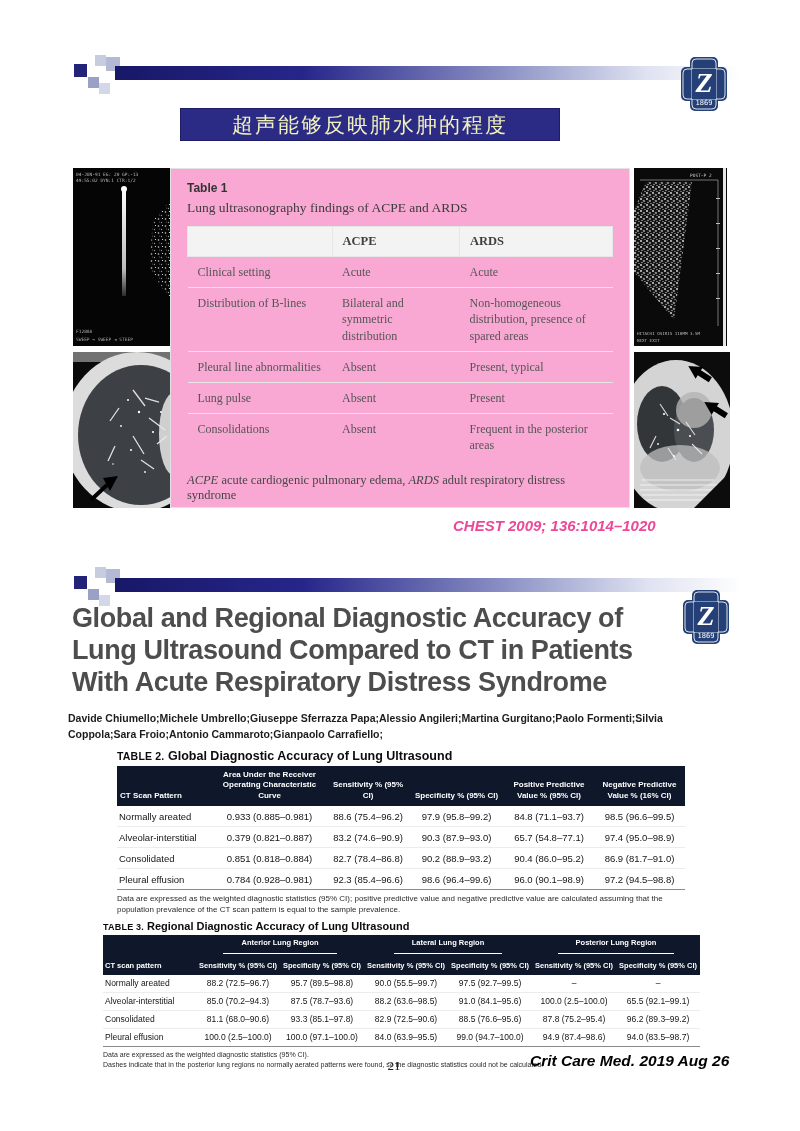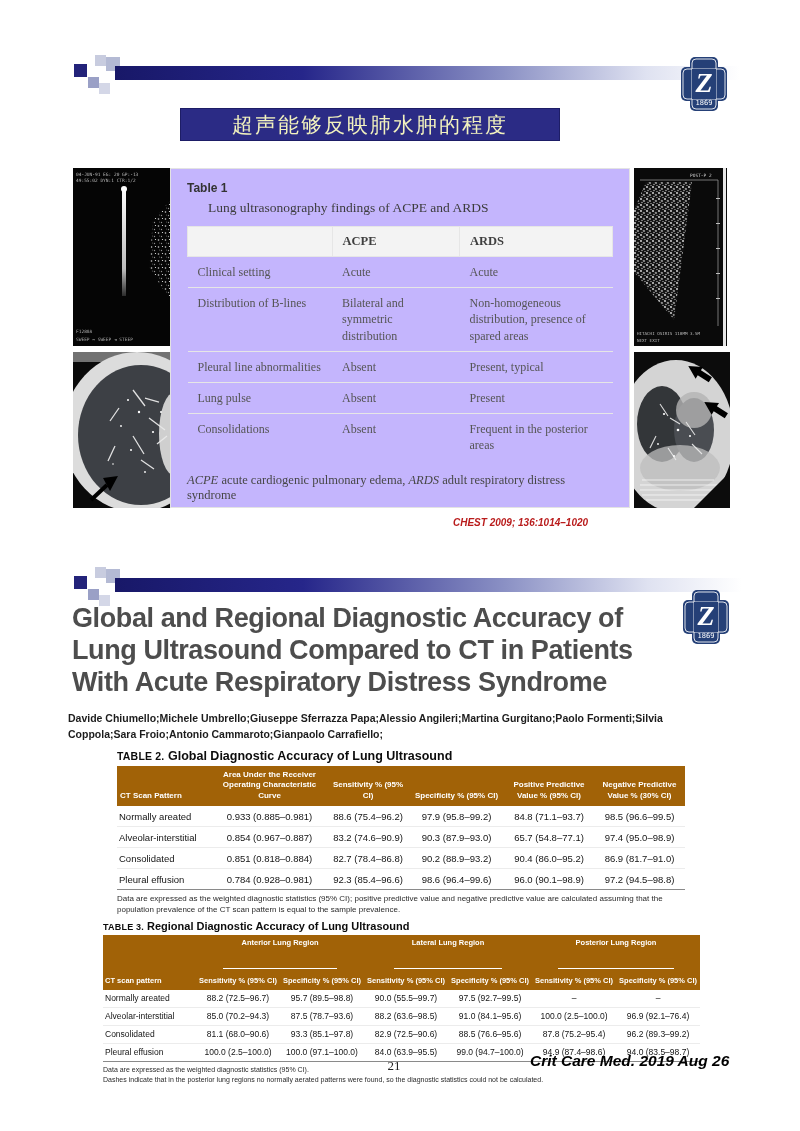--- a/index.html
+++ b/index.html
@@ -13,61 +13,61 @@
 
   
   .logo{position:absolute;width:46px;height:54px;}
 
   
   .banner{position:absolute;left:180px;top:108px;width:380px;height:33px;background:#2b2b85;
     border:1px solid #1d1d66;box-sizing:border-box;color:#f2f2be;font-size:21px;
     text-align:center;line-height:31px;letter-spacing:2px;}
 
   
-  .t1panel{position:absolute;left:170px;top:168px;width:460px;height:340px;background:#c4b5fd;
+  .t1panel{position:absolute;left:170px;top:168px;width:460px;height:340px;background:#f9a8d4;
     border:1px solid #e3e3e3;box-sizing:border-box;padding:12px 16px;
     font-family:"Liberation Serif",serif;color:#444;}
   .t1label{font-family:"Liberation Sans",sans-serif;font-weight:bold;font-size:12px;color:#333;margin-bottom:5px;}
-  .t1caption{font-size:13.5px;color:#3c3c3c;margin-bottom:10px;margin-left:21px;}
+  .t1caption{font-size:13.5px;color:#3c3c3c;margin-bottom:10px;}
   table.t1{border-collapse:collapse;width:100%;font-size:12px;color:#555;}
   .t1 th{background:#f3f3f3;text-align:left;font-weight:bold;font-size:12.5px;color:#3f3f3f;
     padding:7px 10px;border:1px solid #e6e6e6;}
   .t1 td{padding:7px 10px;border-top:1px solid #e6e6e6;vertical-align:top;line-height:1.35;}
   .t1foot{font-size:12.5px;margin-top:12px;color:#474747;}
   .t1foot .ab{font-style:italic;}
 
   
   .cites{position:absolute;left:453px;top:517px;font-weight:bold;font-style:italic;
-    font-size:10px;color:#b91c1c;line-height:1.26;}
+    font-size:15px;color:#ec4899;line-height:1.26;}
 
   
   .s2title{position:absolute;left:72px;top:603px;width:622px;font-size:27px;font-weight:bold;
     color:#4d4d4d;line-height:1.18;letter-spacing:-0.4px;}
   .authors{position:absolute;left:68px;top:711px;width:655px;font-size:10.5px;font-weight:bold;
     color:#1c1c1c;line-height:1.5;}
 
   .tblock{position:absolute;}
   .tcap{color:#0c0c0c;margin-bottom:3px;}
   .tcap .cap-label{font-weight:bold;}
   .tcap .cap-title{font-weight:bold;}
   .t2cap{font-size:12.5px;} .t2cap .cap-label{font-size:10.5px;letter-spacing:.2px;}
   .t3cap{font-size:11px;}  .t3cap .cap-label{font-size:9px;letter-spacing:.2px;}
 
   table.sci{border-collapse:collapse;table-layout:fixed;width:100%;border-bottom:1.5px solid #8a8a8a;}
-  .sci thead th{background:#a16207;color:#ffffff;font-weight:bold;vertical-align:bottom;
+  .sci thead th{background:#0f172a;color:#ffffff;font-weight:bold;vertical-align:bottom;
     text-align:center;line-height:1.3;}
   .sci tbody td{color:#141414;text-align:center;border-bottom:1px solid #ececec;}
   .sci tbody tr:last-child td{border-bottom:none;}
   .sci .left{text-align:left;}
 
   .t2 thead th{font-size:8px;padding:4px 3px 5px;}
   .t2 tbody td{font-size:9.5px;padding:4.5px 2px;}
   .t3 thead th{font-size:7.5px;padding:3px 2px 4px;}
   .t3 tbody td{font-size:8.5px;padding:3.5px 2px;}
-  .t3 .grpline{display:inline-block;border-bottom:1px solid #ffffff;padding:0 18px 20px;}
+  .t3 .grpline{display:inline-block;border-bottom:1px solid #ffffff;padding:0 18px 5px;}
   .fnote{font-size:8px;color:#2a2a2a;line-height:1.35;margin-top:4px;}
   .fnote3{font-size:7px;color:#2a2a2a;line-height:1.5;margin-top:3px;}
 
   .pagenum{position:absolute;left:0;top:1058px;width:788px;text-align:center;
     font-family:"Liberation Serif",serif;font-size:13px;color:#222;}
   .critref{position:absolute;left:530px;top:1052px;font-weight:bold;font-style:italic;
     font-size:15.5px;color:#000;}
 
   .imgtile{position:absolute;display:block;}
   svg text{font-family:"DejaVu Sans Mono",monospace;}
@@ -290,35 +290,35 @@
           <col style="width:90px">
           <col style="width:91px">
         </colgroup>
       <thead>
         <tr>
           <th class="left">CT Scan Pattern</th>
           <th>Area Under the Receiver Operating Characteristic Curve</th>
           <th>Sensitivity % (95% CI)</th>
           <th>Specificity % (95% CI)</th>
           <th>Positive Predictive Value % (95% CI)</th>
-          <th>Negative Predictive Value % (30% CI)</th>
+          <th>Negative Predictive Value % (16% CI)</th>
         </tr>
       </thead>
       <tbody>
         <tr>
           <td class="left">Normally areated</td>
           <td>0.933 (0.885–0.981)</td>
           <td>88.6 (75.4–96.2)</td>
           <td>97.9 (95.8–99.2)</td>
           <td>84.8 (71.1–93.7)</td>
           <td>98.5 (96.6–99.5)</td>
         </tr>
         <tr>
           <td class="left">Alveolar-interstitial</td>
-          <td>0.854 (0.967–0.887)</td>
+          <td>0.379 (0.821–0.887)</td>
           <td>83.2 (74.6–90.9)</td>
           <td>90.3 (87.9–93.0)</td>
           <td>65.7 (54.8–77.1)</td>
           <td>97.4 (95.0–98.9)</td>
         </tr>
         <tr>
           <td class="left">Consolidated</td>
           <td>0.851 (0.818–0.884)</td>
           <td>82.7 (78.4–86.8)</td>
           <td>90.2 (88.9–93.2)</td>
@@ -379,21 +379,21 @@
           <td>–</td>
           <td>–</td>
         </tr>
         <tr>
           <td class="left">Alveolar-interstitial</td>
           <td>85.0 (70.2–94.3)</td>
           <td>87.5 (78.7–93.6)</td>
           <td>88.2 (63.6–98.5)</td>
           <td>91.0 (84.1–95.6)</td>
           <td>100.0 (2.5–100.0)</td>
-          <td>96.9 (92.1–76.4)</td>
+          <td>65.5 (92.1–99.1)</td>
         </tr>
         <tr>
           <td class="left">Consolidated</td>
           <td>81.1 (68.0–90.6)</td>
           <td>93.3 (85.1–97.8)</td>
           <td>82.9 (72.5–90.6)</td>
           <td>88.5 (76.6–95.6)</td>
           <td>87.8 (75.2–95.4)</td>
           <td>96.2 (89.3–99.2)</td>
         </tr>

